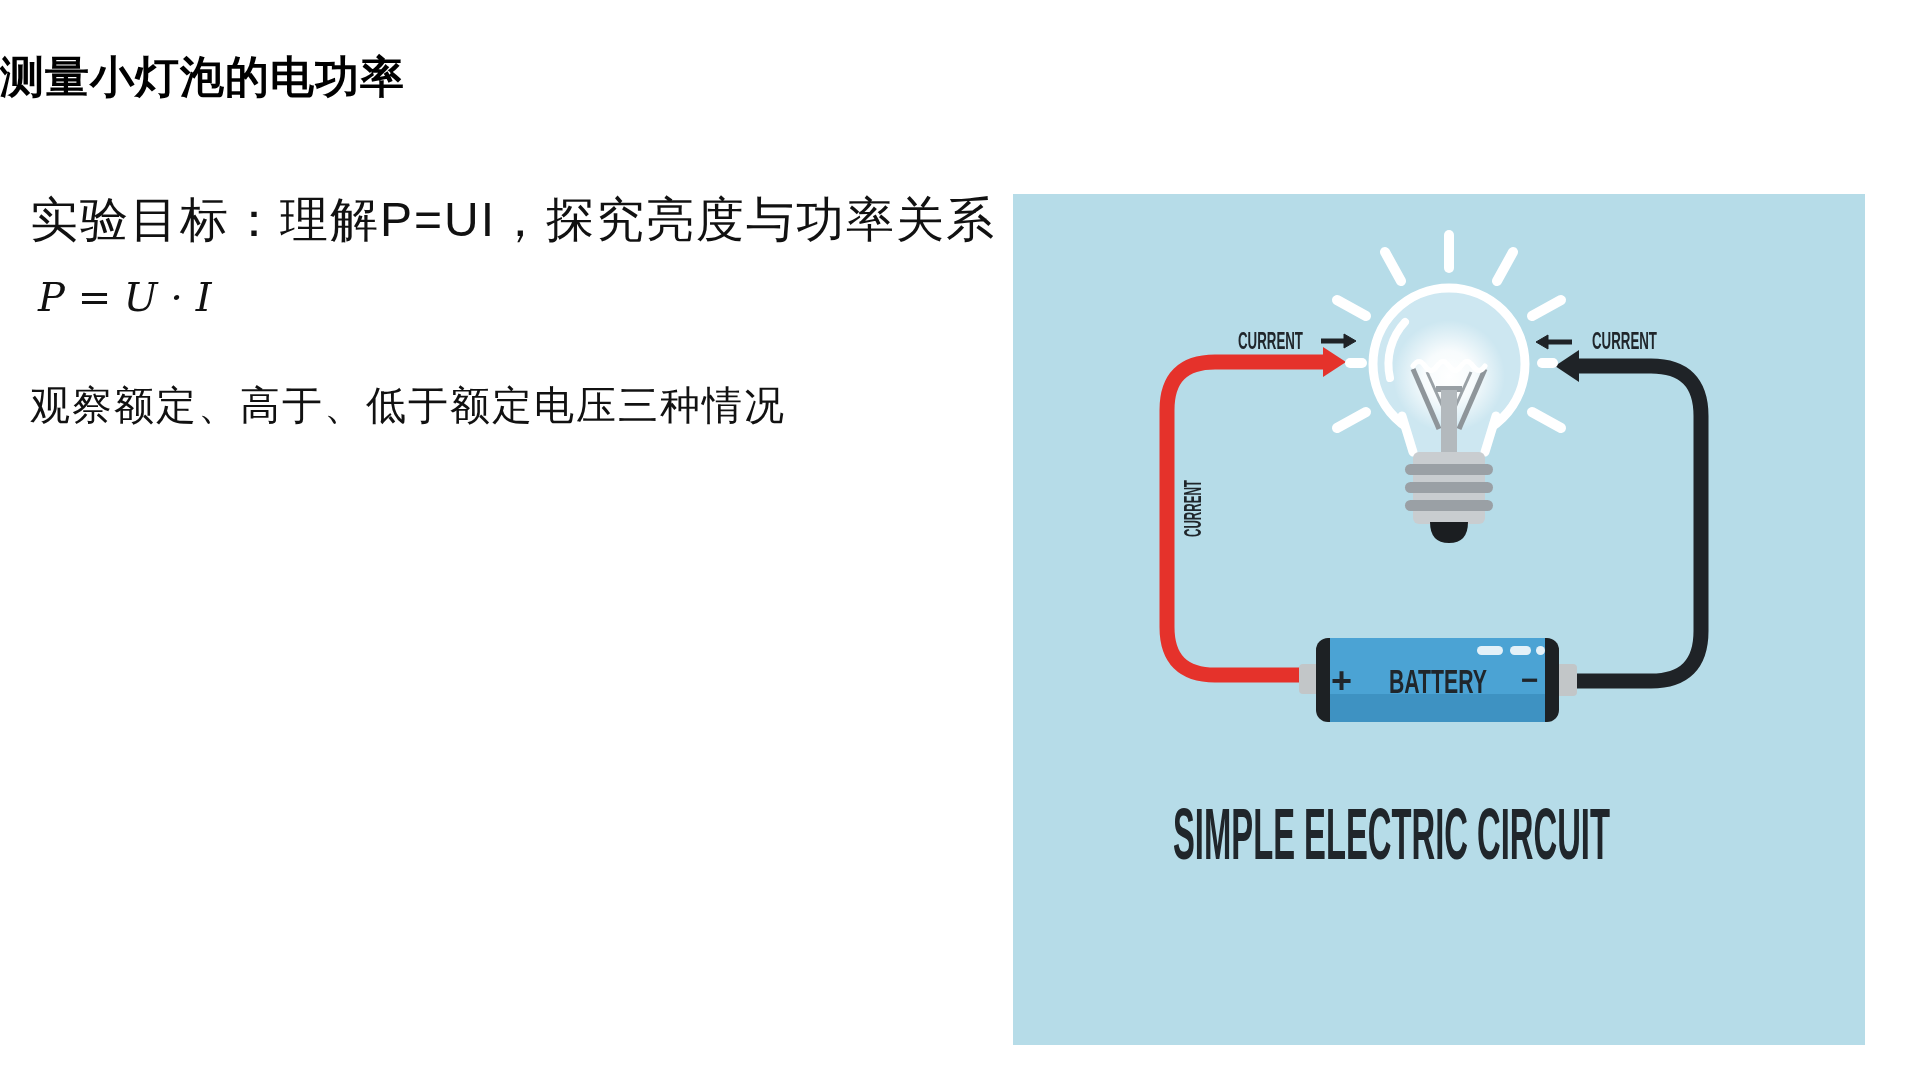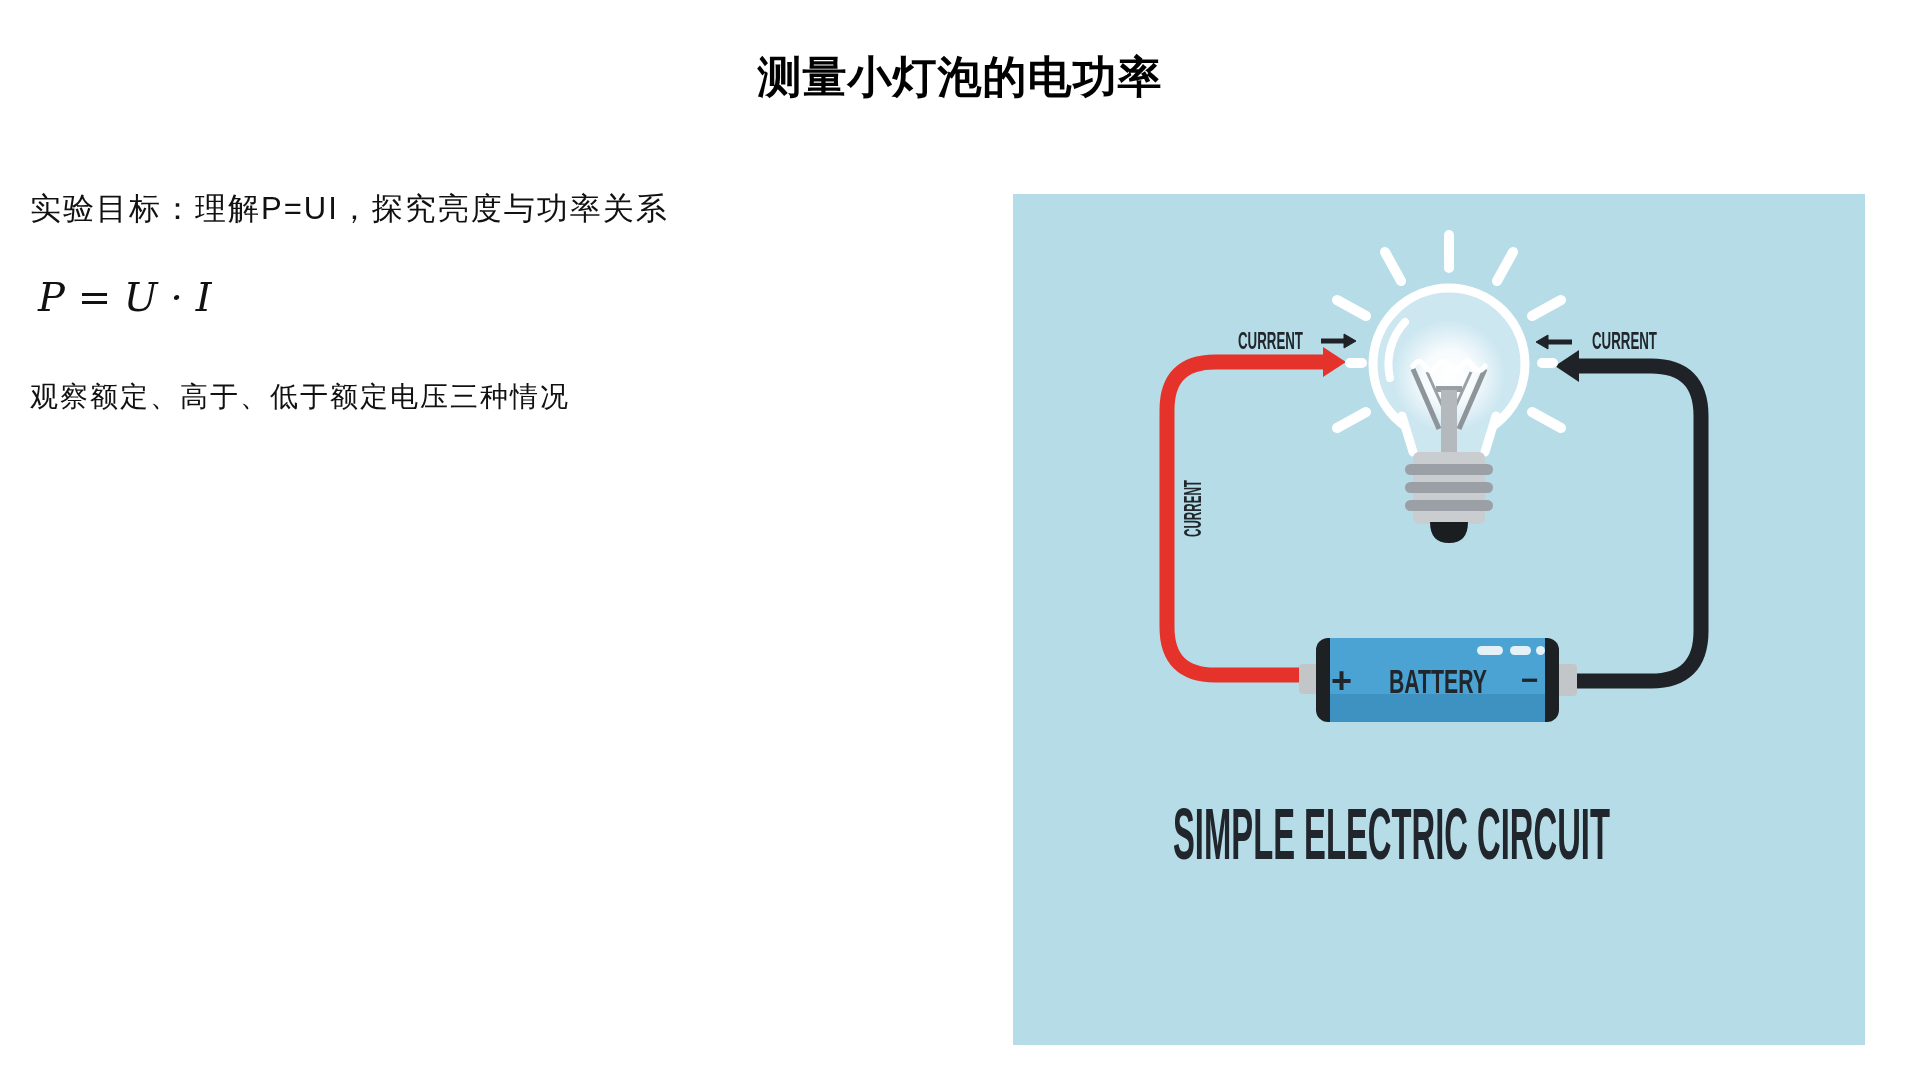--- a/index.html
+++ b/index.html
@@ -8,45 +8,44 @@
     background: #ffffff;
     font-family: "Liberation Sans", sans-serif;
     position: relative;
     overflow: hidden;
     color: #111;
   }
   .page-title {
     position: absolute;
     left: 0; top: 48px;
     width: 100%;
-    text-align: center;
     font-size: 44px;
     font-weight: 700;
     color: #000;
     letter-spacing: 1px;
   }
   .objective-line {
     position: absolute;
     left: 30px; top: 188px;
-    font-size: 31px;
+    font-size: 48px;
     letter-spacing: 2px;
     color: #111;
   }
   .formula-line {
     position: absolute;
     left: 38px; top: 274px;
     font-family: "DejaVu Serif", serif;
     font-style: italic;
     font-size: 40px;
     color: #111;
   }
   .observation-line {
     position: absolute;
     left: 30px; top: 378px;
-    font-size: 28px;
+    font-size: 40px;
     letter-spacing: 2px;
     color: #111;
   }
   .illustration {
     position: absolute;
     left: 1013px; top: 194px;
     width: 852px; height: 851px;
   }
   .svg-cond {
     font-family: "Liberation Sans", sans-serif;

